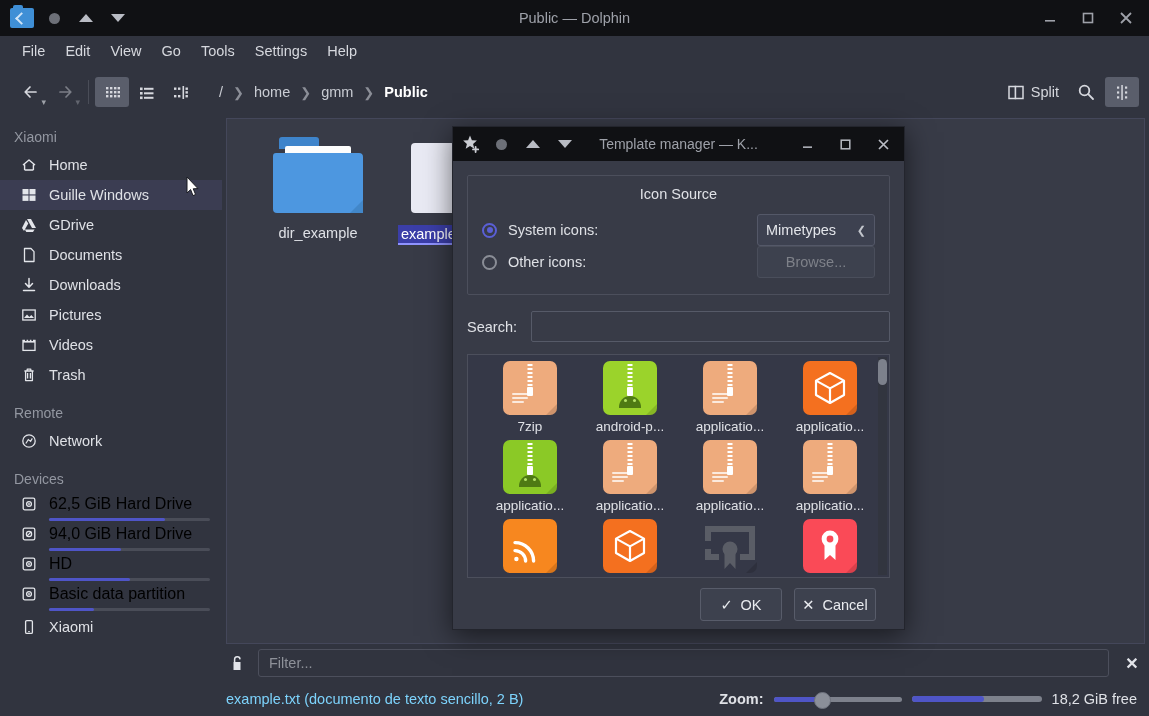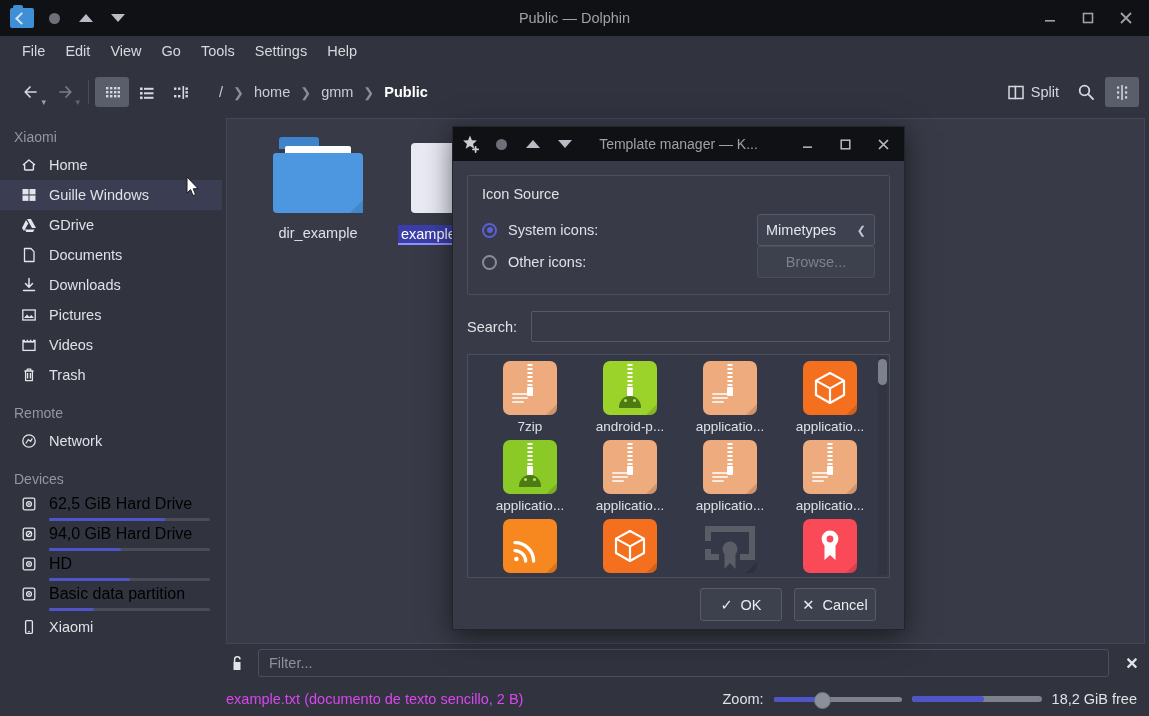--- a/index.html
+++ b/index.html
@@ -121,23 +121,23 @@
   .filter-input {
     flex:1; height:28px; background:#31343f; border:1px solid #4c4f5c; border-radius:3px;
     color:#8e9199; font-size:14.5px; padding:0 10px; display:flex; align-items:center;
   }
   .close-x { width:26px; text-align:center; color:#e3e5ea; font-size:16px; font-weight:bold; }
 
   .statusbar {
     position:absolute; left:0; top:682px; width:1149px; height:34px;
     display:flex; align-items:center;
   }
-  .status-text { margin-left:226px; font-size:14.5px; color:#d946ef; }
+  .status-text { margin-left:226px; font-size:14.5px; color:#7dd3fc; }
   .zoom-wrap { margin-left:auto; display:flex; align-items:center; gap:10px; padding-right:12px; }
-  .zoom-label { font-size:14.5px; color:#dfe1e6; }
+  .zoom-label { font-size:14.5px; color:#dfe1e6;font-weight:bold; }
   .slider { width:128px; height:18px; position:relative; display:flex; align-items:center;}
   .slider-track { width:128px; height:5px; background:#7d818c; border-radius:3px; }
   .slider-fill { position:absolute; left:0; top:6.5px; width:48px; height:5px; background:#4f55c7; border-radius:3px;}
   .slider-knob { position:absolute; left:40px; top:2px; width:17px;height:17px;border-radius:50%;background:#8b8f99;border:1px solid #6e727d;}
   .cap-bar { width:130px; height:6px; background:#7d818c; border-radius:3px; position:relative; }
   .cap-fill { position:absolute;left:0;top:0;height:6px;width:72px;background:#4f55c7;border-radius:3px;}
   .free-text { font-size:14.5px; color:#dfe1e6; }
 
   
   .dialog {
@@ -150,21 +150,21 @@
   }
   .star-ico { width:26px; height:26px; display:flex;align-items:center;justify-content:center;color:#cbcdd3; }
   .dlg-caption { position:absolute; left:0; right:0; text-align:center; font-size:14px; color:#9ea1a9; pointer-events:none;}
   .dlg-wbtns { position:absolute; right:2px; top:0; height:34px; display:flex; align-items:center; }
   .dwbtn { width:38px;height:34px;display:flex;align-items:center;justify-content:center;color:#b9bcc4; }
 
   .dlg-body { padding:14px; }
   .group-box {
     border:1px solid #4c4f5c; border-radius:2px; padding:10px 14px 14px 14px; position:relative;
   }
-  .group-title { font-size:14.5px; color:#dfe1e6; margin-bottom:12px; }
+  .group-title { text-align:center; font-size:14.5px; color:#dfe1e6; margin-bottom:12px; }
   .radio-row { display:flex; align-items:center; }
   .radio { width:15px;height:15px;border-radius:50%;border:2px solid #8a8d96; margin-right:11px; position:relative; flex:0 0 15px;}
   .radio.on { border-color:#5a5fd6; }
   .radio.on:after { content:""; position:absolute; left:2.5px; top:2.5px; width:6px;height:6px;border-radius:50%;background:#5a5fd6;}
   .radio-label { font-size:14.5px; color:#dfe1e6; }
   .radio-row .ctl { margin-left:auto; }
   .combo {
     width:118px;height:32px;background:#3d4150;border:1px solid #545868;border-radius:3px;
     display:flex;align-items:center;padding:0 8px; color:#e3e5ea;font-size:14.5px;
   }

